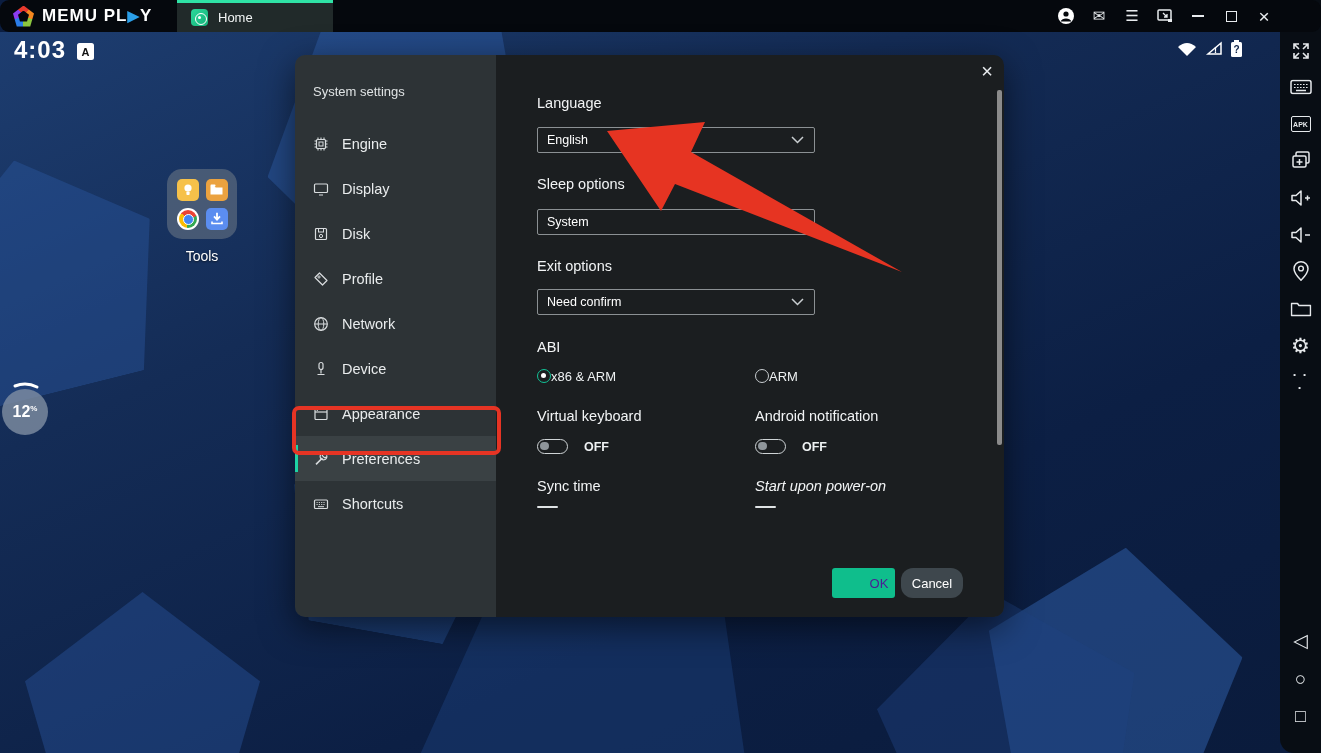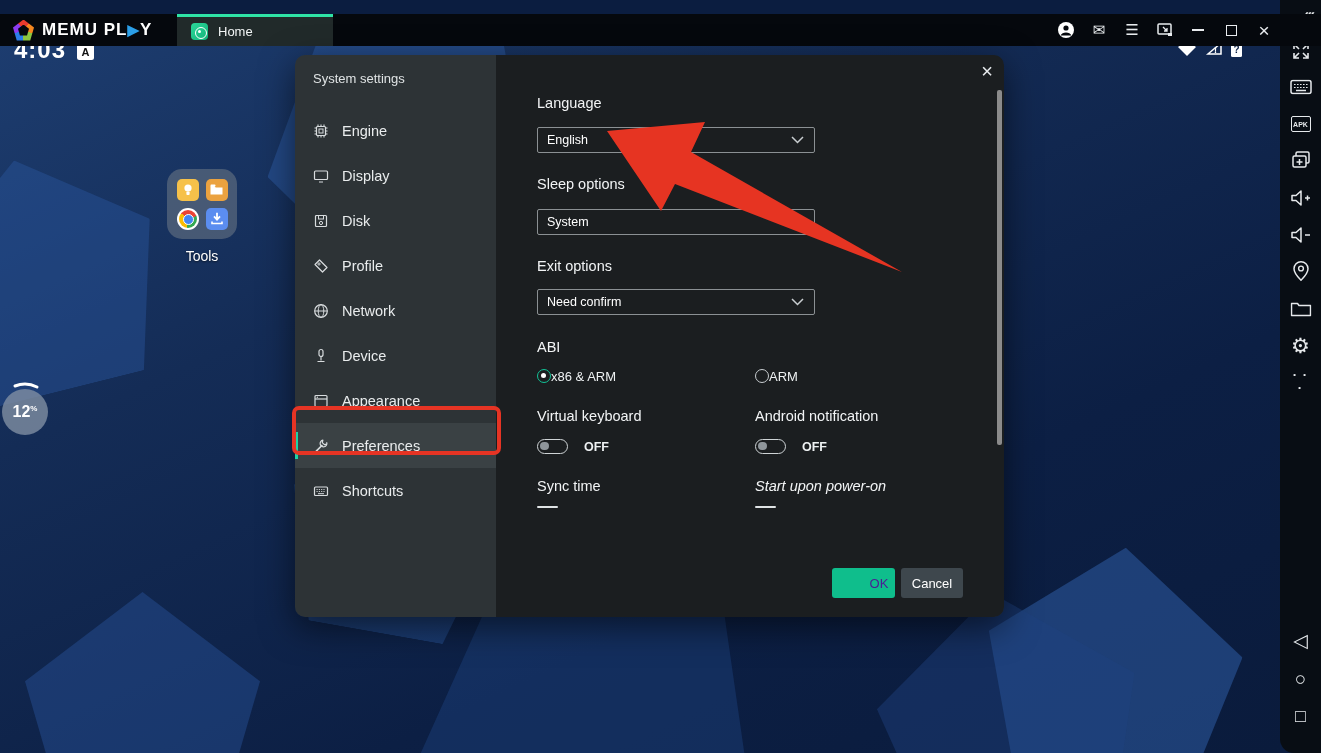--- a/index.html
+++ b/index.html
@@ -1,22 +1,22 @@
 <!DOCTYPE html>
 <html><head>
 <meta charset="utf-8">
 <style>
   * { margin:0; padding:0; box-sizing:border-box; }
   html,body { width:1321px; height:753px; overflow:hidden; background:#0b1d40;
               font-family:"Liberation Sans", sans-serif; }
   .stage { position:absolute; left:0; top:0; width:1321px; height:753px; overflow:hidden; }
 
   
-  .titlebar { position:absolute; left:0; top:14px; width:1321px; height:32px; background:#05080d; z-index:6;
-              display:flex; align-items:center; }
+  .titlebar { position:absolute; left:0; top:0; width:1321px; height:32px; background:#05080d; z-index:6;
+              display:flex; align-items:center;border-radius:9px; }
   .logo-wrap { display:flex; align-items:center; gap:8px; padding-left:13px; }
   .pent-logo { width:21px; height:21px; position:relative;
     clip-path:polygon(50% 0,100% 38%,82% 100%,18% 100%,0 38%);
     background:conic-gradient(from -36deg,#e93a2d 0 72deg,#f5871f 72deg 144deg,#8cc63f 144deg 216deg,#2b7de9 216deg 288deg,#8b3cf0 288deg 360deg); }
   .pent-logo::after { content:""; position:absolute; left:5px; top:5px; width:11px; height:11px;
     clip-path:polygon(50% 0,100% 38%,82% 100%,18% 100%,0 38%); background:#05080d; }
   .logo-text { color:#fff; font-weight:800; font-size:17px; letter-spacing:1px; }
   .logo-play { color:#2b9fe8; font-size:15px; }
 
   .tab { position:absolute; left:177px; top:0; width:156px; height:32px; background:#212a2a;
@@ -76,21 +76,21 @@
   .progress-badge { position:absolute; left:-21px; top:334px; width:92px; height:92px; }
   .pb-circle { position:absolute; left:23px; top:23px; width:46px; height:46px; border-radius:50%;
                background:rgba(128,142,162,.8); display:flex; align-items:center; justify-content:center;
                color:#fff; font-weight:bold; font-size:16px; }
   .pb-circle sup { font-size:8px; margin-top:-7px; }
 
   
   .dialog { position:absolute; left:295px; top:55px; width:709px; height:562px; border-radius:10px;
             overflow:hidden; display:flex; z-index:10; box-shadow:0 10px 34px rgba(0,0,0,.55); }
   .dlg-side { width:201px; background:#2d3336; }
-  .dlg-title { padding:16px 0 0 18px; color:#dfe3e4; font-size:13px; }
+  .dlg-title { padding:29px 0 0 18px; color:#dfe3e4; font-size:13px; }
   .dlg-nav { margin-top:22px; }
   .nav-item { height:45px; display:flex; align-items:center; gap:13px; padding-left:18px;
               color:#e9eced; font-size:14.5px; position:relative; cursor:default; }
   .nav-item svg { flex:0 0 auto; }
   .nav-item.selected { background:#3a4144; }
   .nav-item.selected::before { content:""; position:absolute; left:0; top:9px; bottom:9px; width:3px; background:#1dd3a5; }
 
   .dlg-main { flex:1; background:#1b1e20; position:relative; color:#f0f2f3; }
   .dlg-close { position:absolute; right:11px; top:6px; color:#e8ebee; font-size:20px; line-height:1; }
   .dlg-scrollbar { position:absolute; right:2px; top:35px; width:5px; height:355px; background:#8b8b8b; border-radius:2px; }
@@ -103,21 +103,21 @@
   .radio-row { position:absolute; height:16px; display:flex; align-items:center; gap:0; font-size:13px; color:#eef1f2; }
   .radio { width:14px; height:14px; border-radius:50%; border:1.6px solid #c8cdd0; position:relative; }
   .radio.sel { border-color:#12c296; }
   .radio.sel::after { content:""; position:absolute; left:3.2px; top:3.2px; width:5px; height:5px; background:#fff; border-radius:50%; }
   .toggle-row { position:absolute; display:flex; align-items:center; gap:16px; font-size:12.5px; font-weight:bold; color:#eef1f2; }
   .toggle { width:31px; height:15px; border:1.6px solid #cfd4d6; border-radius:9px; position:relative; }
   .toggle::after { content:""; position:absolute; left:2px; top:1.8px; width:8.5px; height:8.5px; background:#8f969b; border-radius:50%; }
   .partial-dash { position:absolute; width:21px; height:2px; background:#dfe3e4; border-radius:1px; }
   .btn { position:absolute; height:30px; border-radius:3px; font-size:13px; display:flex; align-items:center; justify-content:center; }
   .btn-ok { left:336px; top:513px; width:63px; background:#0fbe8c; color:#4c1d95;padding-left:31px; }
-  .btn-cancel { left:405px; top:513px; width:62px; background:#3e474d; color:#fff; }
+  .btn-cancel { left:405px; top:513px; width:62px; background:#3e474d; color:#fff;border-radius:12px; }
 
   
   .anno-arrow { position:absolute; left:0; top:0; z-index:30; pointer-events:none; }
   .anno-box { position:absolute; left:292px; top:406px; width:209px; height:49px; border:4px solid #e63424;
               border-radius:7px; z-index:30; pointer-events:none; }
 </style>
 </head>
 <body>
 
 <div class="stage">

